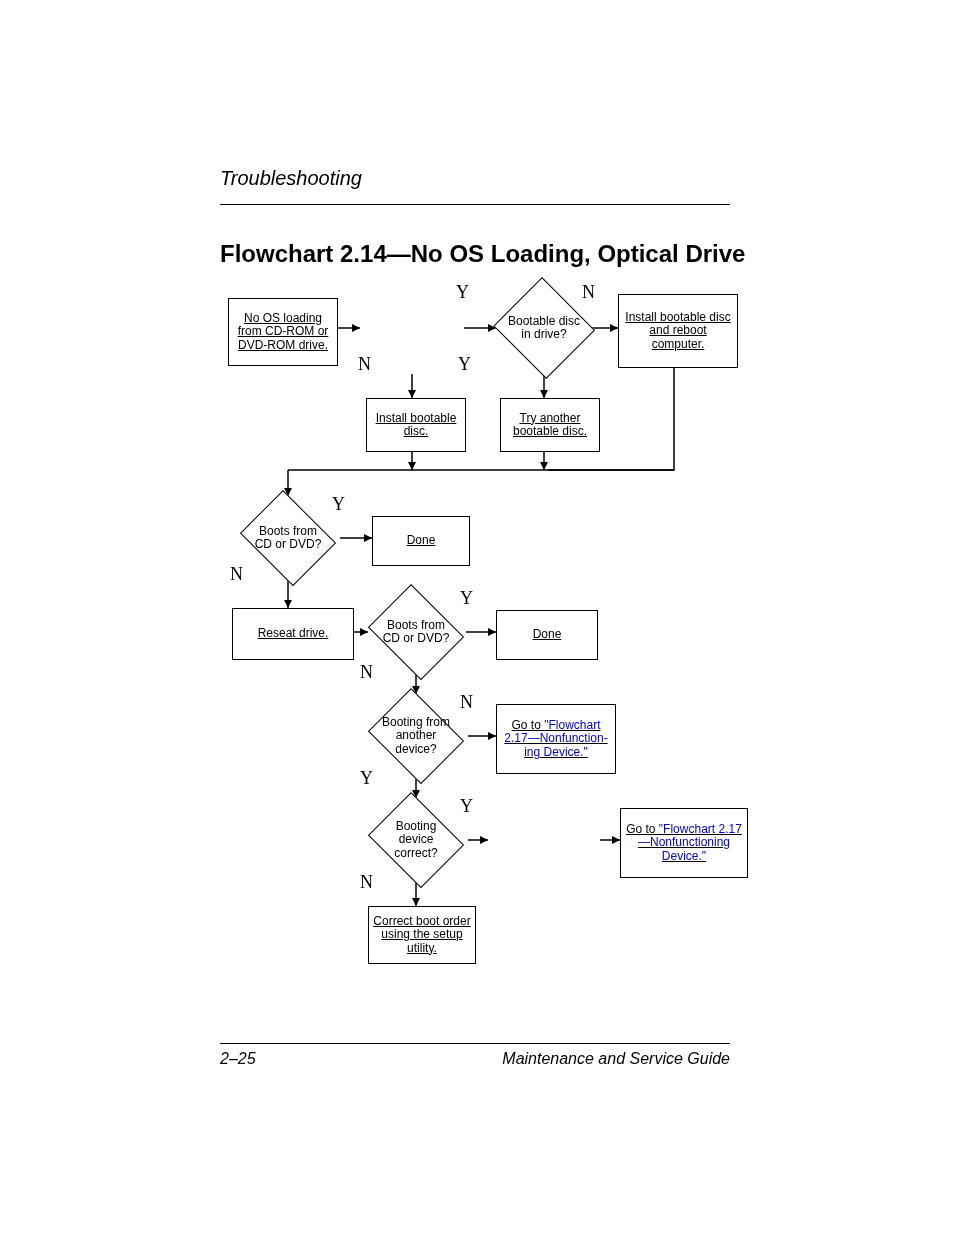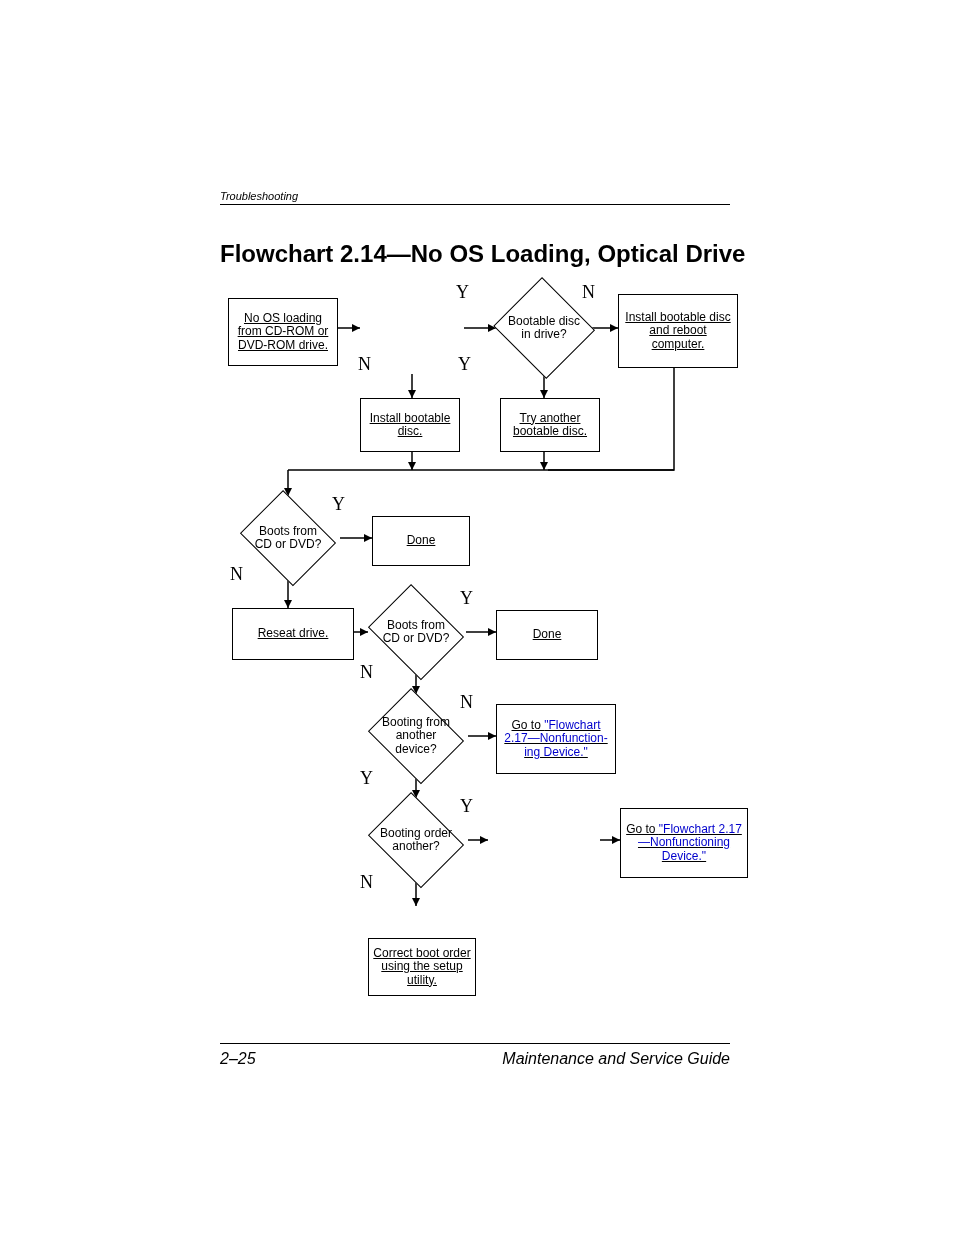--- a/index.html
+++ b/index.html
@@ -1,18 +1,18 @@
 <!DOCTYPE html>
 <html><head>
 <meta charset="utf-8">
 <style>
   html, body { margin:0; padding:0; background:#fff; font-family:Arial, Helvetica, sans-serif; }
   .page { position:relative; width:954px; height:1235px; }
   .header-line { position:absolute; left:220px; top:204px; width:510px; border-top:1px solid #000; }
-  .header-text { position:absolute; left:220px; top:190px; font-style:italic; font-size:11px; color:#000; }
+  .header-text { position:absolute; left:220px; top:167px; font-style:italic; font-size:20px; color:#000; }
   .title { position:absolute; left:220px; top:240px; font-weight:bold; font-size:24px; color:#000; font-family:Arial, Helvetica, sans-serif; }
 
   .footer-line { position:absolute; left:220px; top:1043px; width:510px; border-top:1px solid #000; }
   .footer-left { position:absolute; left:220px; top:1050px; font-style:italic; font-size:16px; }
   .footer-right { position:absolute; right:224px; top:1050px; font-style:italic; font-size:16px; text-align:right; }
 
   
   .flow { position:absolute; left:220px; top:280px; width:530px; height:750px; }
 
   .box { position:absolute; border:1px solid #000; background:#fff; font-size:12px; text-align:center; display:flex; align-items:center; justify-content:center; padding:2px 4px; line-height:1.1;text-decoration:underline; }
@@ -114,21 +114,21 @@
       <div class="d-shape"></div>
       <div class="d-label">
           <span>Bootable disc in drive?</span>
         </div>
     </div>
 
     <div class="box" style="left:398px; top:14px; width:110px; height:68px;">
       <span>Install bootable disc and reboot computer.</span>
     </div>
 
-    <div class="box" style="left:140px; top:118px; width:90px; height:48px;">
+    <div class="box" style="left:146px; top:118px; width:90px; height:48px;">
       <span>Install bootable disc.</span>
     </div>
     <div class="box" style="left:280px; top:118px; width:90px; height:48px;">
       <span>Try another bootable disc.</span>
     </div>
 
     <div class="diamond" style="left:16px; top:216px; width:104px; height:84px;">
       <div class="d-shape"></div>
       <div class="d-label">
           <span>Boots from CD or DVD?</span>
@@ -158,28 +158,28 @@
           <span>Booting from another device?</span>
         </div>
     </div>
     <div class="box" style="left:276px; top:424px; width:110px; height:64px;">
       <span><span>Go to </span><span class="link">"Flowchart 2.17—Nonfunction- ing Device."</span></span>
     </div>
 
     <div class="diamond" style="left:144px; top:518px; width:104px; height:84px;">
       <div class="d-shape"></div>
       <div class="d-label">
-          <span>Booting order another?</span>
+          <span>Booting device correct?</span>
         </div>
     </div>
     <div class="box" style="left:400px; top:528px; width:118px; height:64px;">
       <span><span>Go to </span><span class="link">"Flowchart 2.17—Nonfunctioning Device."</span></span>
     </div>
 
-    <div class="box" style="left:148px; top:658px; width:98px; height:52px;">
+    <div class="box" style="left:148px; top:626px; width:98px; height:52px;">
       <span>Correct boot order using the setup utility.</span>
     </div>
 
     <div class="lbl" style="left:236px; top:2px;">Y</div>
     <div class="lbl" style="left:138px; top:74px;">N</div>
     <div class="lbl" style="left:362px; top:2px;">N</div>
     <div class="lbl" style="left:238px; top:74px;">Y</div>
 
     <div class="lbl" style="left:112px; top:214px;">Y</div>
     <div class="lbl" style="left:10px;  top:284px;">N</div>

